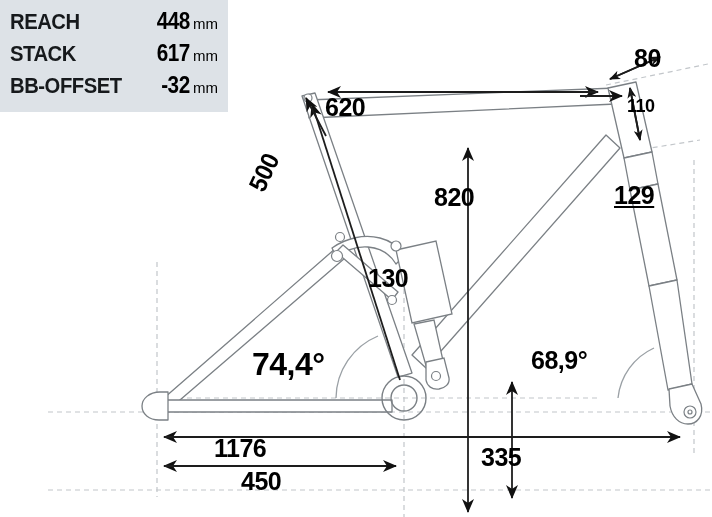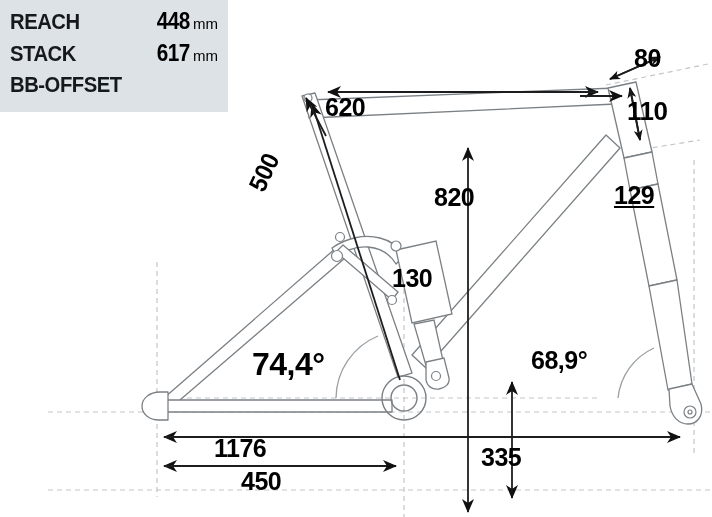--- a/index.html
+++ b/index.html
@@ -57,24 +57,24 @@
     font-family:"Liberation Sans", sans-serif;
     font-weight:bold;
     color:#000000;
     white-space:nowrap;
     transform-origin:center center;
     z-index:4;
     letter-spacing:-0.5px;
   }
   .d-620{left:325px;top:93px;font-size:25px;}
   .d-80{left:634px;top:44px;font-size:25px;}
-  .d-110{left:627px;top:96px;font-size:26px;}
+  .d-110{left:627px;top:96px;font-size:18px;}
   .d-129{left:614px;top:181px;font-size:25px;text-decoration:underline;}
   .d-820{left:434px;top:183px;font-size:25px;}
-  .d-130{left:368px;top:264px;font-size:25px;margin-left:24px;}
+  .d-130{left:368px;top:264px;font-size:25px;}
   .d-500{left:244px;top:158px;font-size:25px;transform:rotate(-65deg) scaleX(0.95);}
   .d-744{left:252px;top:346px;font-size:32px;}
   .d-689{left:531px;top:346px;font-size:25px;}
   .d-1176{left:214px;top:434px;font-size:25px;}
   .d-450{left:221px;top:467px;font-size:25px;margin-left:20px;}
   .d-335{left:481px;top:443px;font-size:25px;}
 </style>
 </head>
 <body>
 
@@ -221,20 +221,23 @@
 
     <div class="spec-row">
       <span class="spec-label">STACK</span>
       <span class="spec-val">
         <span class="spec-num">617</span><span class="spec-unit">mm</span>
       </span>
     </div>
 
     <div class="spec-row">
       <span class="spec-label">BB-OFFSET</span>
+      <span class="spec-val">
+        <span class="spec-num">-32</span><span class="spec-unit">mm</span>
+      </span>
     </div>
 
   </div>
 
   <div class="dim d-620">620</div>
   <div class="dim d-80">80</div>
   <div class="dim d-110">110</div>
   <div class="dim d-129">129</div>
   <div class="dim d-820">820</div>
   <div class="dim d-130">130</div>

